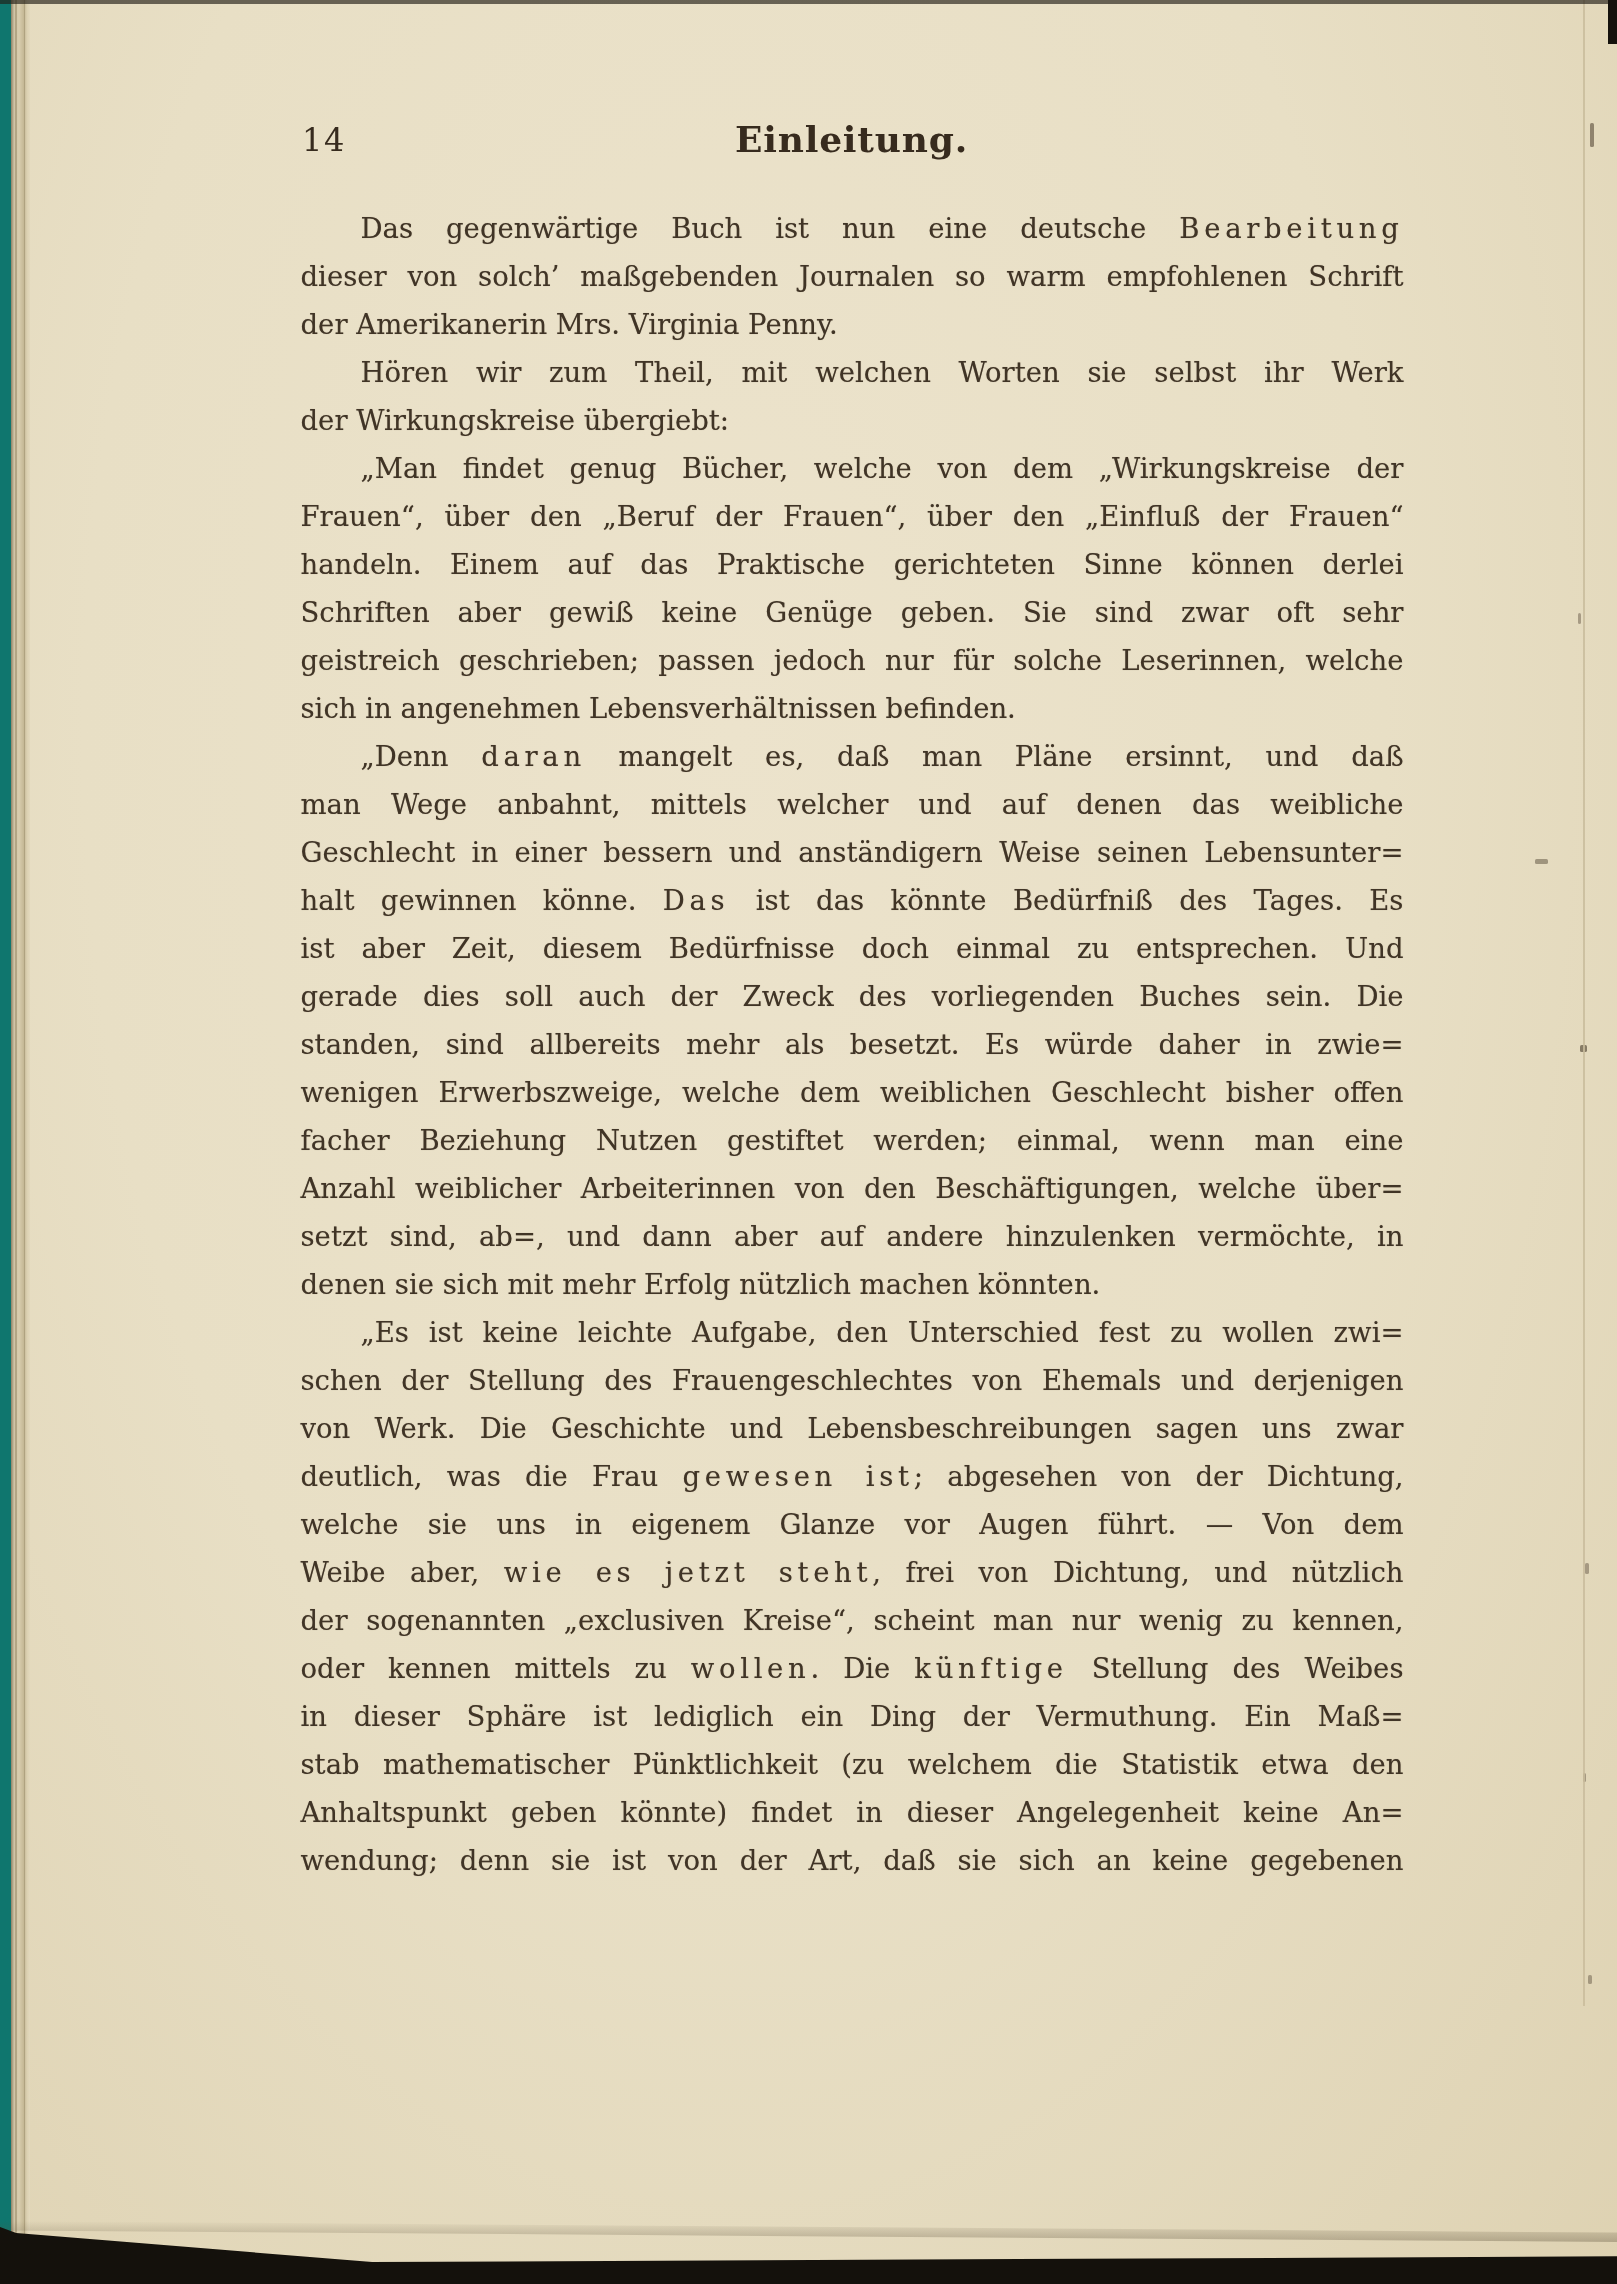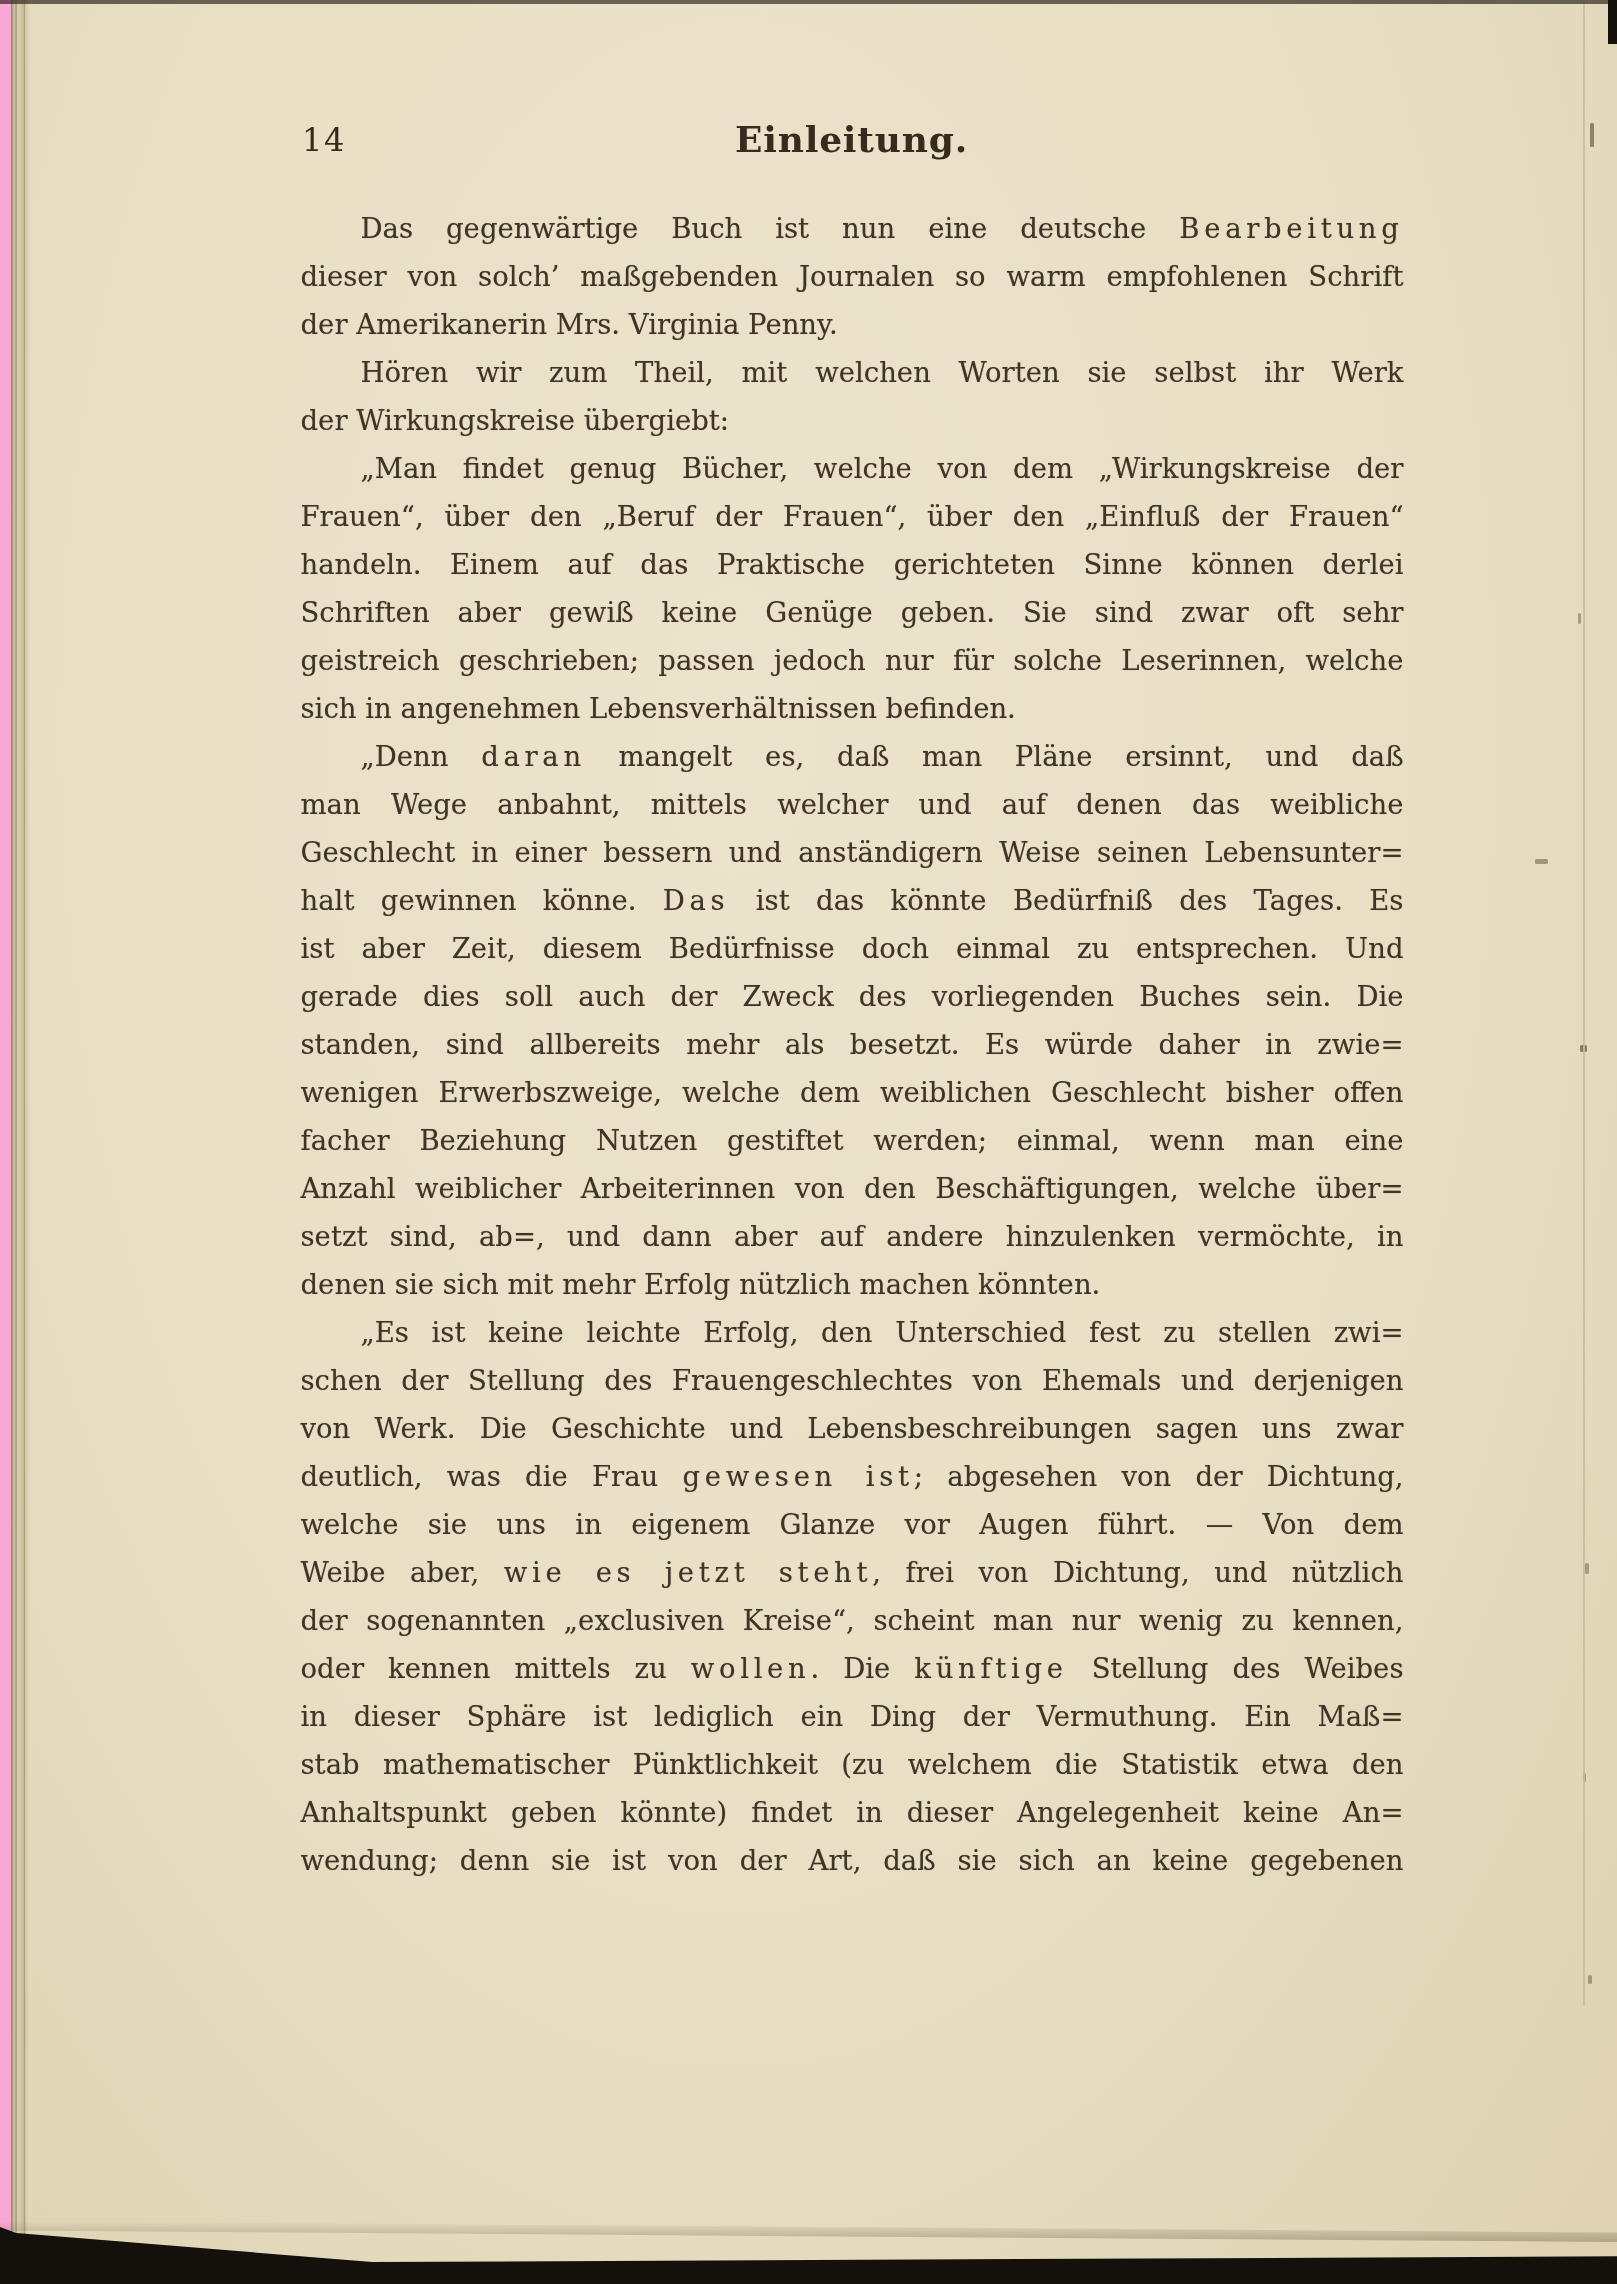--- a/index.html
+++ b/index.html
@@ -1,21 +1,21 @@
 <!DOCTYPE html>
 <html lang="de" style="font-size:13px"><head>
 <meta charset="utf-8">
 <style>
   html, body { margin: 0; padding: 0; background: #100e0a; }
   .scan {
     position: relative;
     width: 1618px;
     height: 2284px;
     overflow: hidden;
-    background: #f9a8d4;
+    background: #0f766e;
     font-family: "DejaVu Serif", serif;
   }
   
   .paper {
     position: absolute;
     left: 10.5px; top: 0;
     width: 1607px; height: 2284px;
     background: radial-gradient(ellipse at 45% 32%, #ece3cc 0%, #e8dfc5 52%, #ded2b2 100%);
   }
   
@@ -133,21 +133,21 @@
           <div class="line fill"><span>ist aber Zeit, diesem Bedürfnisse doch einmal zu entsprechen. Und</span></div>
           <div class="line fill"><span>gerade dies soll auch der Zweck des vorliegenden Buches sein. Die</span></div>
           <div class="line fill"><span>standen, sind allbereits mehr als besetzt. Es würde daher in zwie=</span></div>
           <div class="line fill"><span>wenigen Erwerbszweige, welche dem weiblichen Geschlecht bisher offen</span></div>
           <div class="line fill"><span>facher Beziehung Nutzen gestiftet werden; einmal, wenn man eine</span></div>
           <div class="line fill"><span>Anzahl weiblicher Arbeiterinnen von den Beschäftigungen, welche über=</span></div>
           <div class="line fill"><span>setzt sind, ab=, und dann aber auf andere hinzulenken vermöchte, in</span></div>
           <div class="line"><span>denen sie sich mit mehr Erfolg nützlich machen könnten.</span></div>
         </div>
         <div class="para">
-          <div class="line fill indent"><span>„Es ist keine leichte Erfolg, den Unterschied fest zu stellen zwi=</span></div>
+          <div class="line fill indent"><span>„Es ist keine leichte Aufgabe, den Unterschied fest zu wollen zwi=</span></div>
           <div class="line fill"><span>schen der Stellung des Frauengeschlechtes von Ehemals und derjenigen</span></div>
           <div class="line fill"><span>von Werk. Die Geschichte und Lebensbeschreibungen sagen uns zwar</span></div>
           <div class="line fill"><span>deutlich, was die Frau </span><span class="sp">gewesen ist</span><span>; abgesehen von der Dichtung,</span></div>
           <div class="line fill"><span>welche sie uns in eigenem Glanze vor Augen führt. — Von dem</span></div>
           <div class="line fill"><span>Weibe aber, </span><span class="sp">wie es jetzt steht</span><span>, frei von Dichtung, und nützlich</span></div>
           <div class="line fill"><span>der sogenannten „exclusiven Kreise“, scheint man nur wenig zu kennen,</span></div>
           <div class="line fill"><span>oder kennen mittels zu </span><span class="sp">wollen</span><span>. Die </span><span class="sp">künftige</span><span> Stellung des Weibes</span></div>
           <div class="line fill"><span>in dieser Sphäre ist lediglich ein Ding der Vermuthung. Ein Maß=</span></div>
           <div class="line fill"><span>stab mathematischer Pünktlichkeit (zu welchem die Statistik etwa den</span></div>
           <div class="line fill"><span>Anhaltspunkt geben könnte) findet in dieser Angelegenheit keine An=</span></div>

